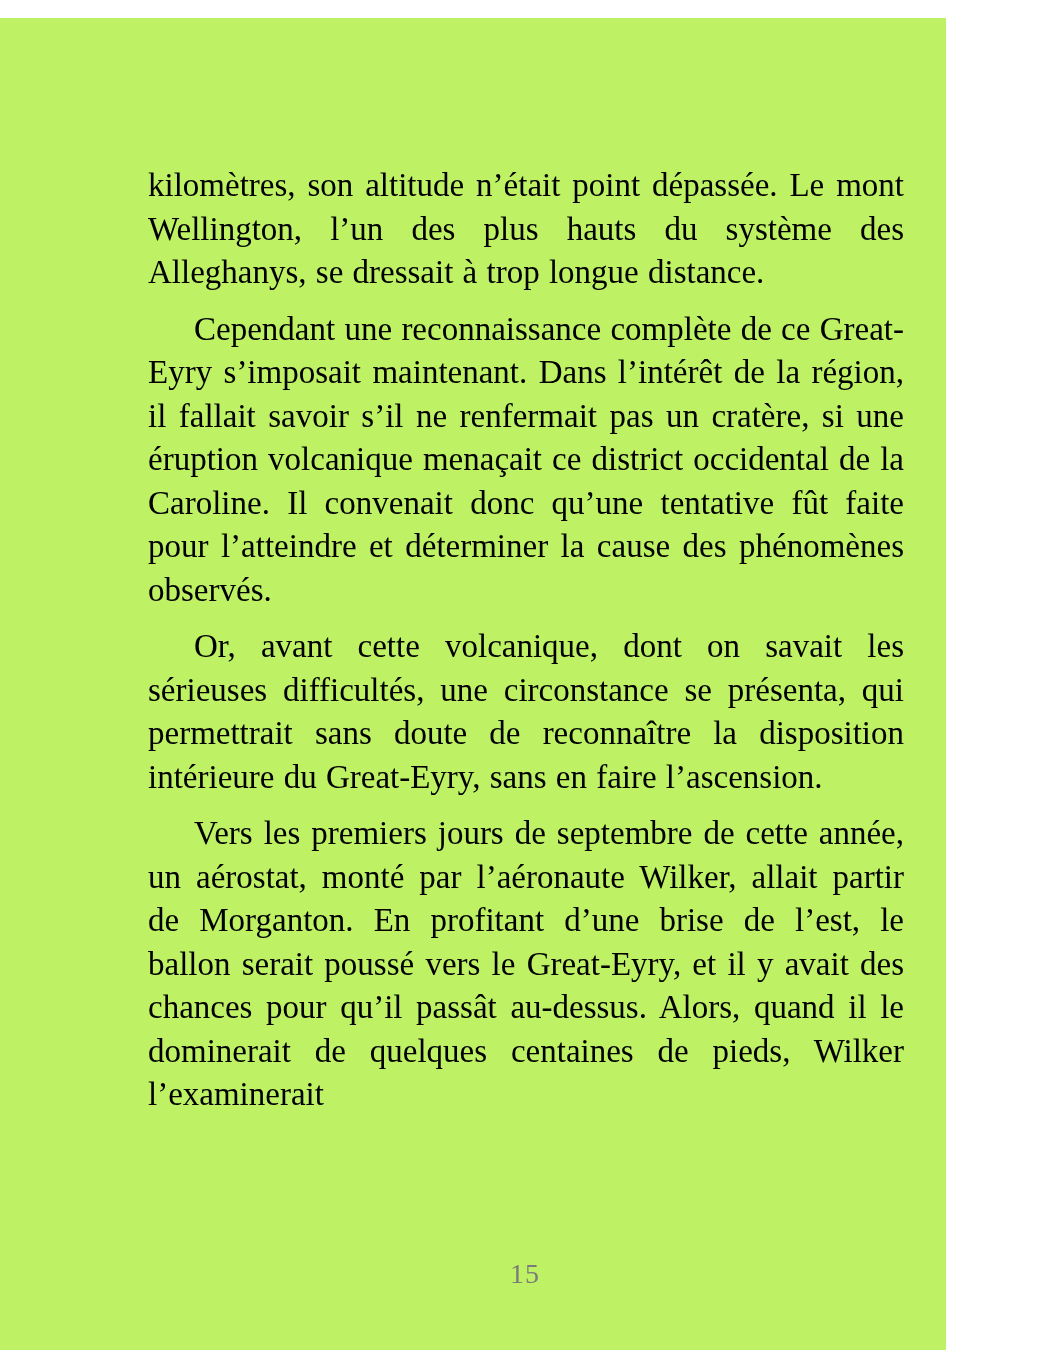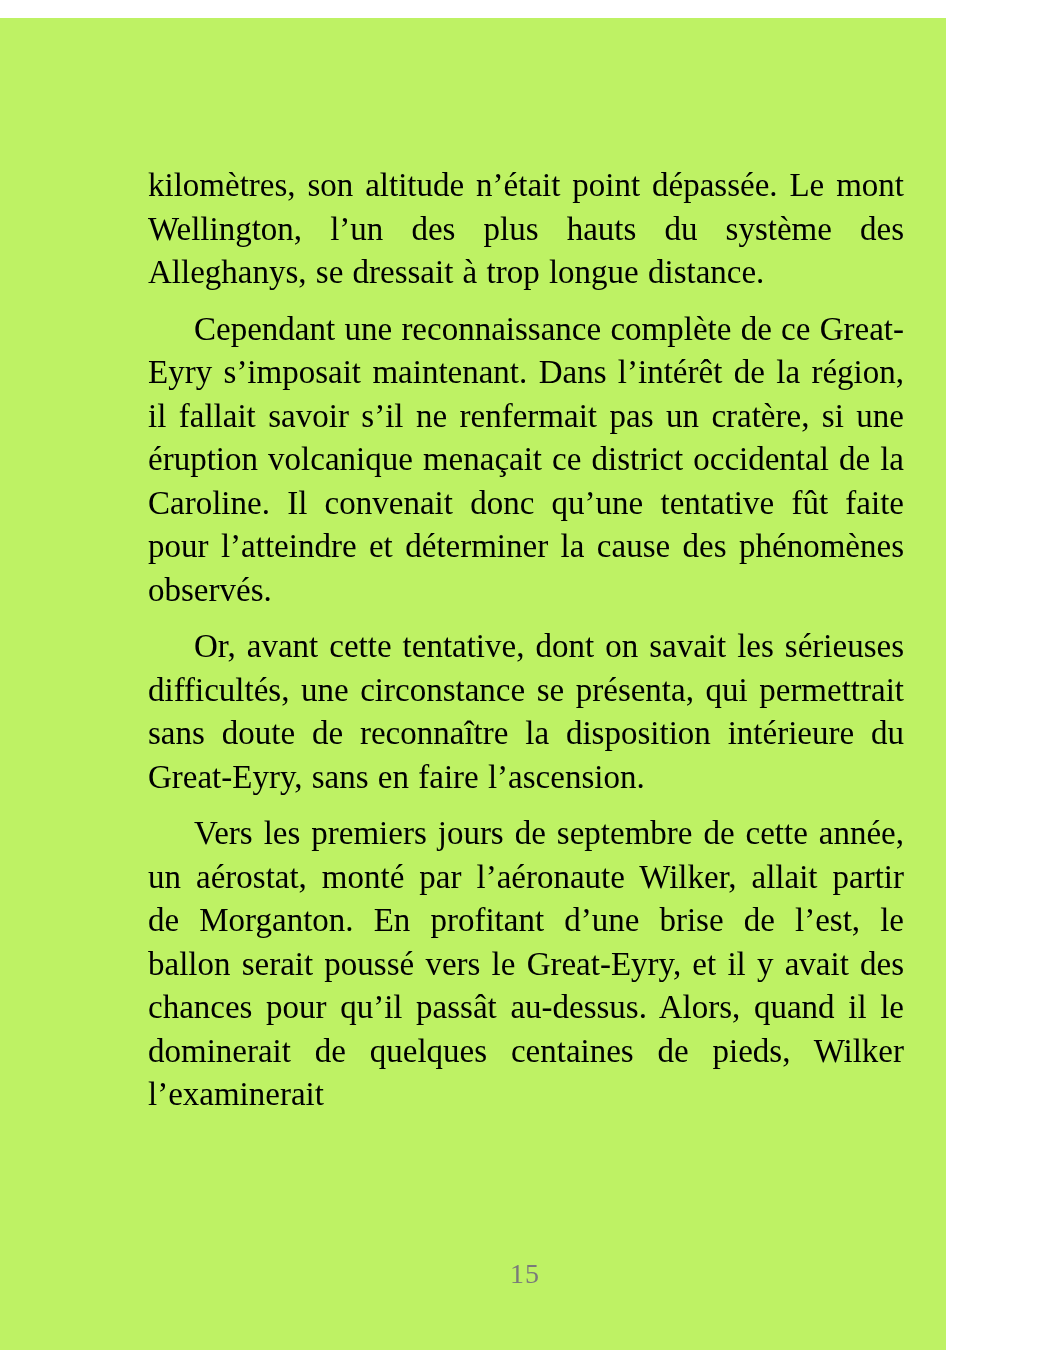--- a/index.html
+++ b/index.html
@@ -53,19 +53,19 @@
     letter-spacing: 1px;
   }
 </style>
 </head>
 <body>
 
 <main class="page">
   <section class="text-block">
     <p class="para no-indent">kilomètres, son altitude n’était point dépassée. Le mont Wellington, l’un des plus hauts du système des Alleghanys, se dressait à trop longue distance.</p>
     <p class="para">Cependant une reconnaissance complète de ce Great-Eyry s’imposait maintenant. Dans l’intérêt de la région, il fallait savoir s’il ne renfermait pas un cratère, si une éruption volcanique menaçait ce district occidental de la Caroline. Il convenait donc qu’une tentative fût faite pour l’atteindre et déterminer la cause des phénomènes observés.</p>
-    <p class="para">Or, avant cette tentative, dont on savait les sérieuses difficultés, une circonstance se présenta, qui permettrait sans doute de reconnaître la disposition intérieure du Great-Eyry, sans en faire l’ascension.</p>
+    <p class="para">Or, avant cette volcanique, dont on savait les sérieuses difficultés, une circonstance se présenta, qui permettrait sans doute de reconnaître la disposition intérieure du Great-Eyry, sans en faire l’ascension.</p>
     <p class="para">Vers les premiers jours de septembre de cette année, un aérostat, monté par l’aéronaute Wilker, allait partir de Morganton. En profitant d’une brise de l’est, le ballon serait poussé vers le Great-Eyry, et il y avait des chances pour qu’il passât au-dessus. Alors, quand il le dominerait de quelques centaines de pieds, Wilker l’examinerait</p>
   </section>
   <footer class="page-footer">
     <span class="page-number">15</span>
   </footer>
 </main>
 
 </body></html>

